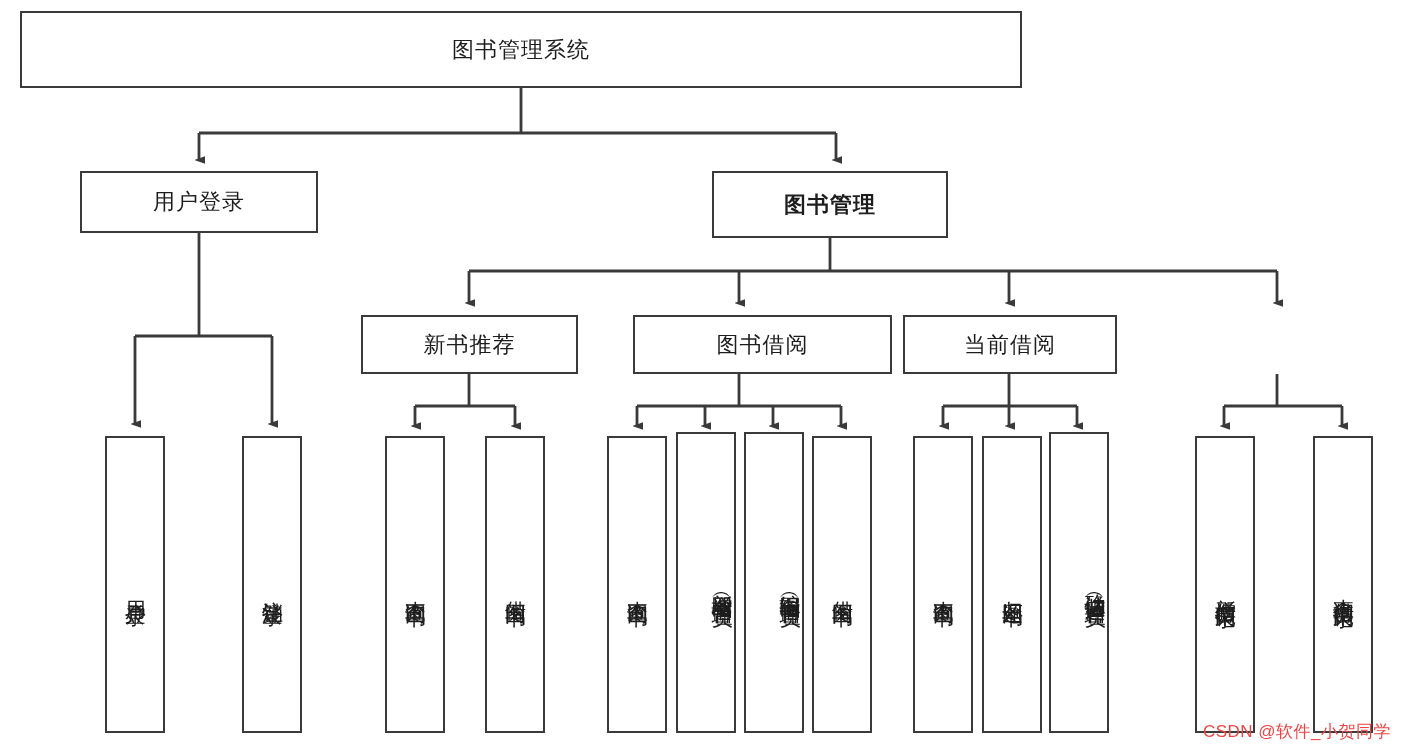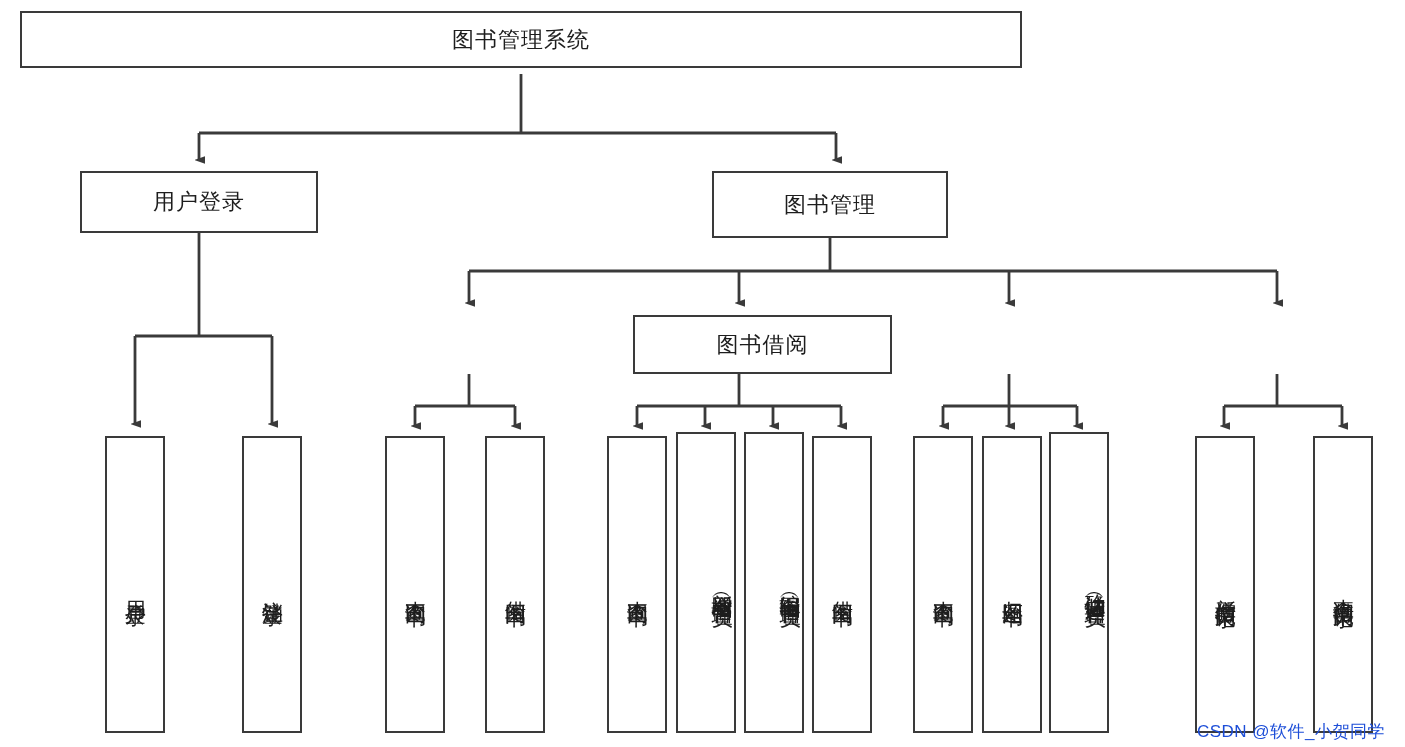--- a/index.html
+++ b/index.html
@@ -51,24 +51,24 @@
     justify-content: center;
   }
   .node.vertical.centered {
     align-items: center;
   }
   .node-label {
     display: block;
   }
   .watermark {
     position: absolute;
-    right: 20px;
+    right: 14px;
     bottom: 4px;
     font-size: 17px;
-    color: #1d4ed8;
+    color: #ef4444;
     white-space: nowrap;
     letter-spacing: 0.5px;
   }
 </style>
 </head>
 <body>
 
 <div id="canvas">
 
   <svg id="wires" viewBox="0 0 1405 747" xmlns="http://www.w3.org/2000/svg">
@@ -114,37 +114,43 @@
       <path d="M1009,406 L1009,426" marker-end="url(#arrow)"></path>
       <path d="M1077,406 L1077,426" marker-end="url(#arrow)"></path>
 
       <path d="M1277,374 L1277,406"></path>
       <path d="M1224,406 L1342,406"></path>
       <path d="M1224,406 L1224,426" marker-end="url(#arrow)"></path>
       <path d="M1342,406 L1342,426" marker-end="url(#arrow)"></path>
     </g>
   </svg>
 
-  <div class="node horizontal" style="left:20px; top:11px; width:1002px; height:57px;">
+  <div class="node horizontal" style="left:20px; top:11px; width:1002px; height:77px;">
     <span class="node-label">图书管理系统</span>
   </div>
 
   <div class="node horizontal" style="left:80px; top:171px; width:238px; height:62px;">
     <span class="node-label">用户登录</span>
   </div>
 
-  <div class="node horizontal" style="left:712px; top:171px; width:236px; height:67px;">
+  <div class="node horizontal" style="left:712px; top:171px; width:236px; height:67px;font-weight:bold;">
     <span class="node-label">图书管理</span>
   </div>
 
+  <div class="node horizontal" style="left:361px; top:315px; width:217px; height:59px;">
+    <span class="node-label">新书推荐</span>
+  </div>
 
   <div class="node horizontal" style="left:633px; top:315px; width:259px; height:59px;">
     <span class="node-label">图书借阅</span>
   </div>
 
+  <div class="node horizontal" style="left:903px; top:315px; width:214px; height:59px;">
+    <span class="node-label">当前借阅</span>
+  </div>
 
 
   <div class="node vertical centered" style="left:105px; top:436px; width:60px; height:297px;">
     <span class="node-label">用户登录</span>
   </div>
 
   <div class="node vertical centered" style="left:242px; top:436px; width:60px; height:297px;">
     <span class="node-label">注销登录</span>
   </div>
 

